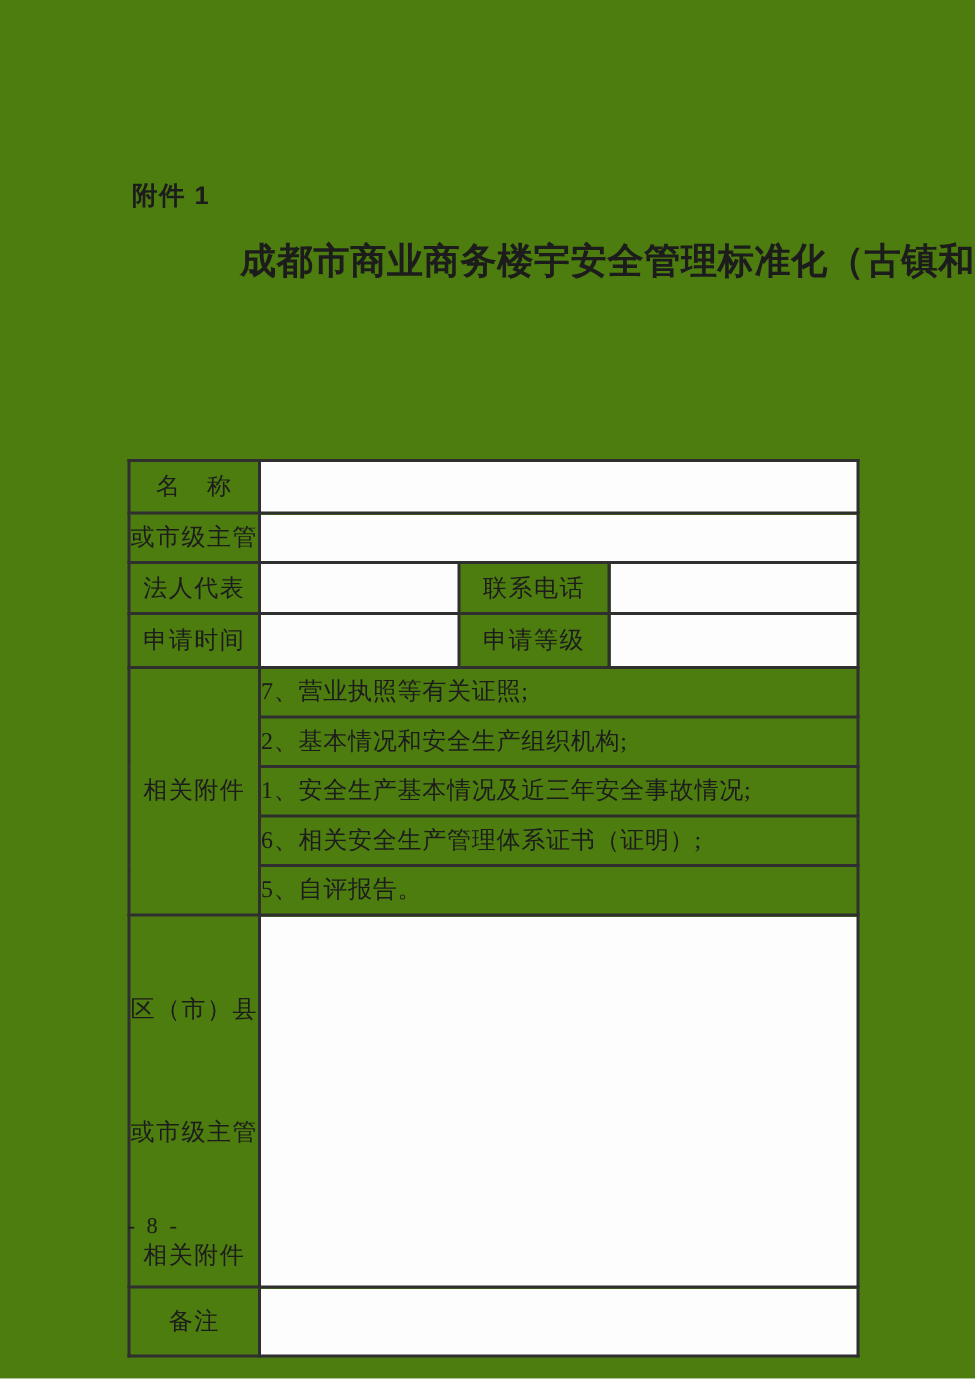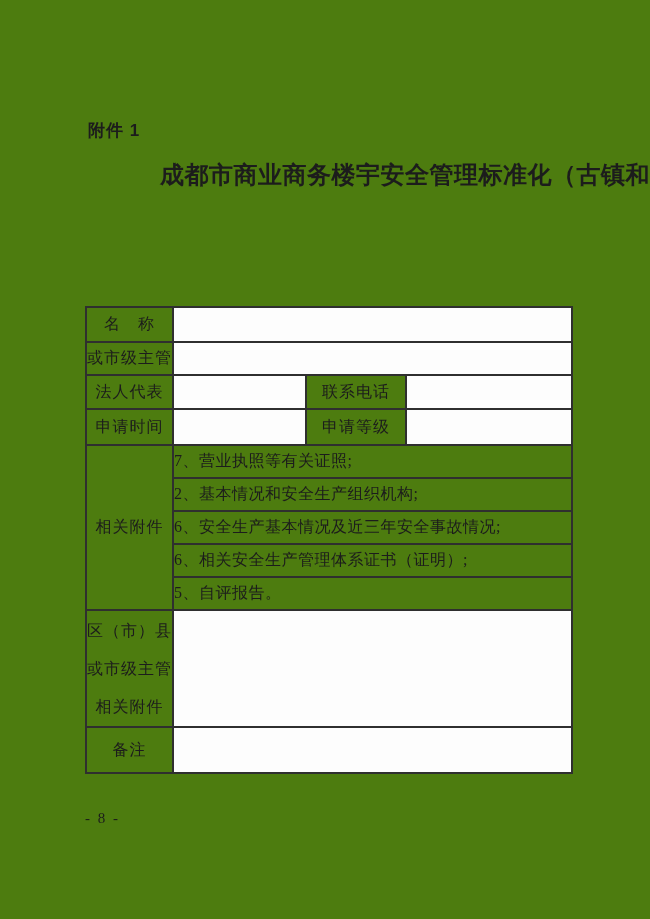--- a/index.html
+++ b/index.html
@@ -59,20 +59,21 @@
   }
   td.item-cell {
     font-size: 15px;
     padding-left: 11px;
     letter-spacing: 0.5px;
   }
   td.authority-cell div {
     line-height: 38px;
     text-align: center;
     letter-spacing: 1px;
+    margin-top: 44px;
   }
   .page-number {
     position: absolute;
     left: 85px;
     top: 810px;
     font-size: 15px;
     letter-spacing: 2px;
   }
 </style>
 </head>
@@ -115,21 +116,21 @@
       <td class="value-cell"></td>
     </tr>
     <tr style="height:33px">
       <td class="label-cell" rowspan="5">相关附件</td>
       <td class="item-cell" colspan="3">7、营业执照等有关证照;</td>
     </tr>
     <tr style="height:33px">
       <td class="item-cell" colspan="3">2、基本情况和安全生产组织机构;</td>
     </tr>
     <tr style="height:33px">
-      <td class="item-cell" colspan="3">6、安全生产基本情况及近三年安全事故情况;</td>
+      <td class="item-cell" colspan="3">1、安全生产基本情况及近三年安全事故情况;</td>
     </tr>
     <tr style="height:33px">
       <td class="item-cell" colspan="3">6、相关安全生产管理体系证书（证明）;</td>
     </tr>
     <tr style="height:33px">
       <td class="item-cell" colspan="3">5、自评报告。</td>
     </tr>
     <tr style="height:117px">
       <td class="label-cell authority-cell">
         <div>区（市）县</div>

